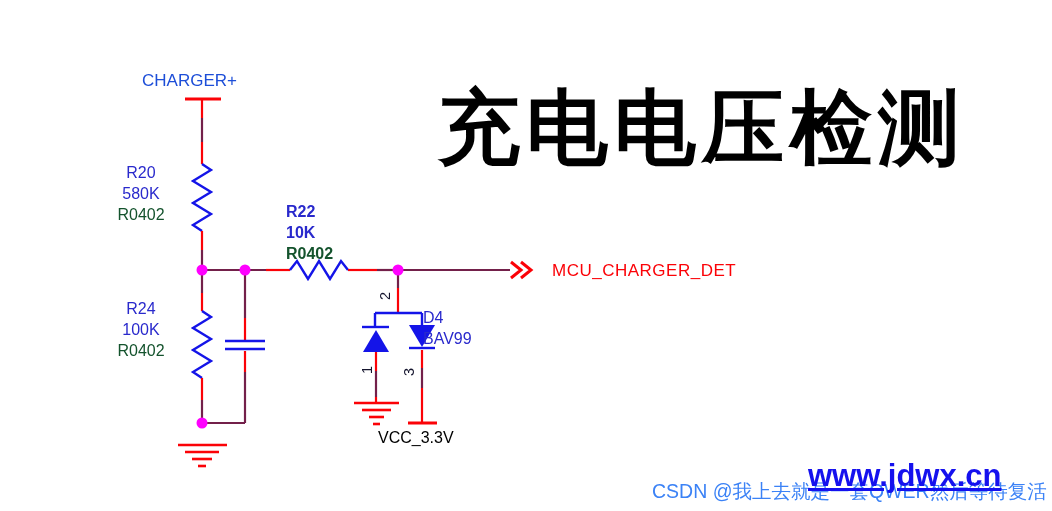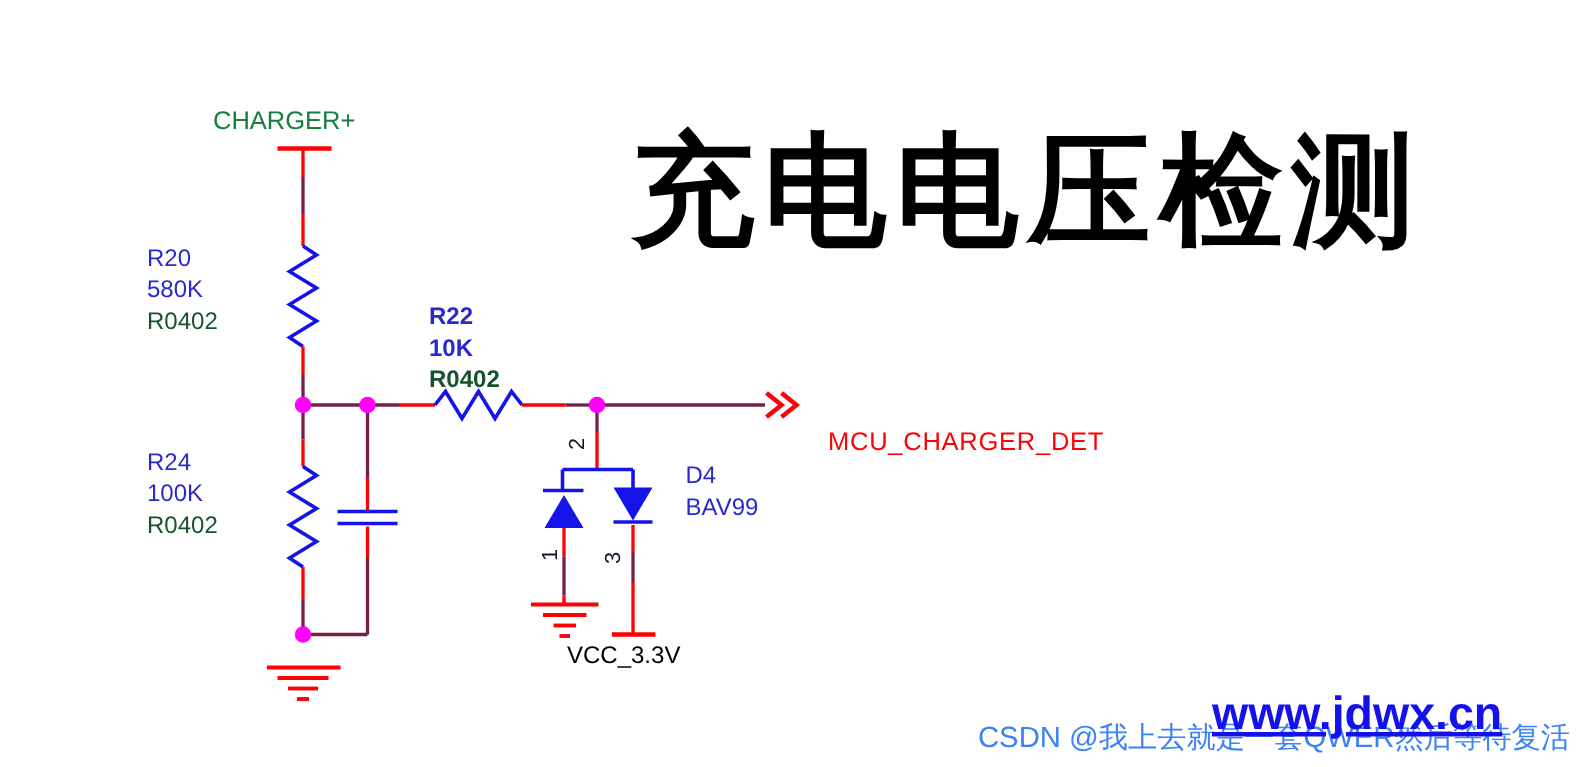--- a/index.html
+++ b/index.html
@@ -17,40 +17,40 @@
   .w-blue{stroke:#1414e8;stroke-width:2.4;fill:none;}
   .bar-red{stroke:#fb0207;stroke-width:3;fill:none;}
   .gnd{stroke:#fb0207;stroke-width:2.6;fill:none;}
   .fill-blue{fill:#1414e8;stroke:none;}
   .dot{fill:#ff00ff;stroke:none;}
   
   .lbl{position:absolute;font-size:16px;line-height:21px;white-space:nowrap;}
   .blue{color:#2929cc;}
   .maroon{color:#14532d;}
   .net-red{color:#fb0207;}
-  .right{text-align:left;}
-  .lbl-charger{left:142px;top:70px;font-size:17px;color:#15803d;}
+  .right{text-align:center;}
+  .lbl-charger{left:142px;top:70px;font-size:17px;color:#1d4ed8;}
   .lbl-r20{left:98px;top:162px;width:86px;}
   .lbl-r22{left:286px;top:201px;font-weight:bold;}
   .lbl-r24{left:98px;top:298px;width:86px;}
   .lbl-c26{left:266px;top:315px;}
-  .lbl-d4{left:457px;top:307px;}
-  .lbl-mcu{left:552px;top:260px;font-size:17px;letter-spacing:0.5px;margin-top:24px;}
+  .lbl-d4{left:423px;top:307px;}
+  .lbl-mcu{left:552px;top:260px;font-size:17px;letter-spacing:0.5px;}
   .lbl-vcc{left:378px;top:427px;color:#000;}
   .pin-num{
     position:absolute;width:16px;height:18px;
     display:flex;align-items:center;justify-content:center;
     transform:rotate(-90deg);
     font-size:14.5px;color:#15152e;
   }
   .pin2{left:377px;top:287px;}
   .pin1{left:359px;top:361px;}
   .pin3{left:401px;top:363px;}
   .title{
-    position:absolute;left:421px;top:84px;
+    position:absolute;left:438px;top:84px;
     font-family:"DejaVu Serif", serif;
     font-weight:bold;font-size:82px;line-height:1.05;
     letter-spacing:6px;color:#000;white-space:nowrap;
   }
   .wm-csdn{
     position:absolute;left:652px;top:478px;
     font-size:19.5px;color:#3b82f6;white-space:nowrap;z-index:2;
   }
   .wm-site{
     position:absolute;left:808px;top:458px;

